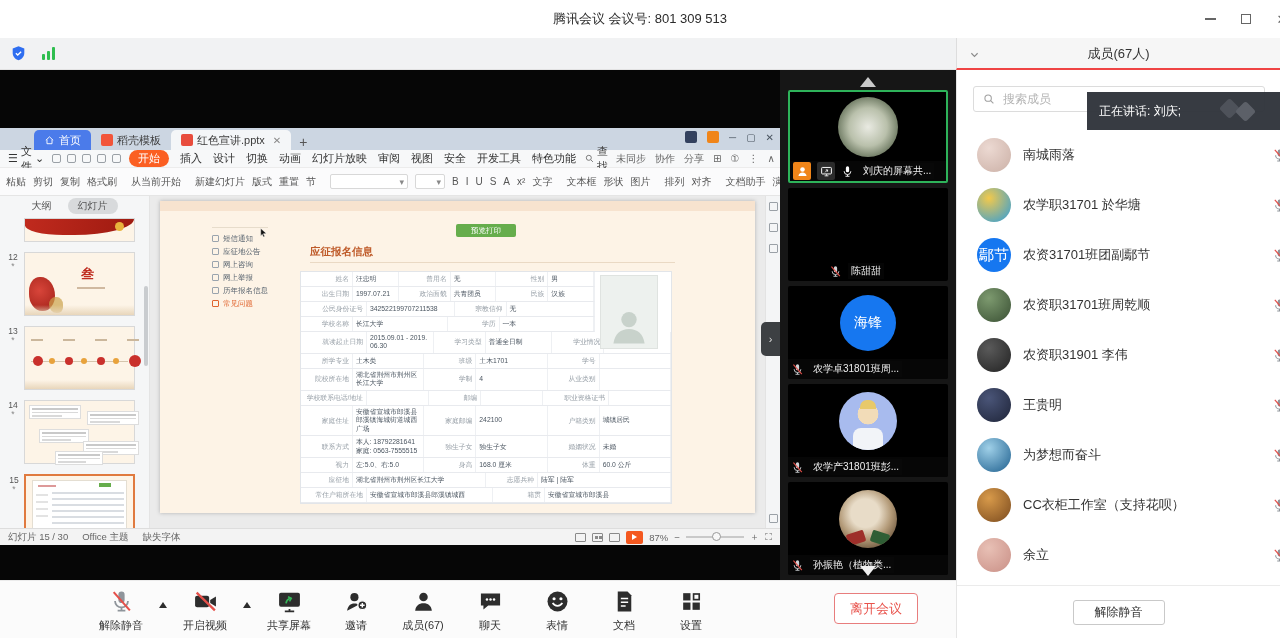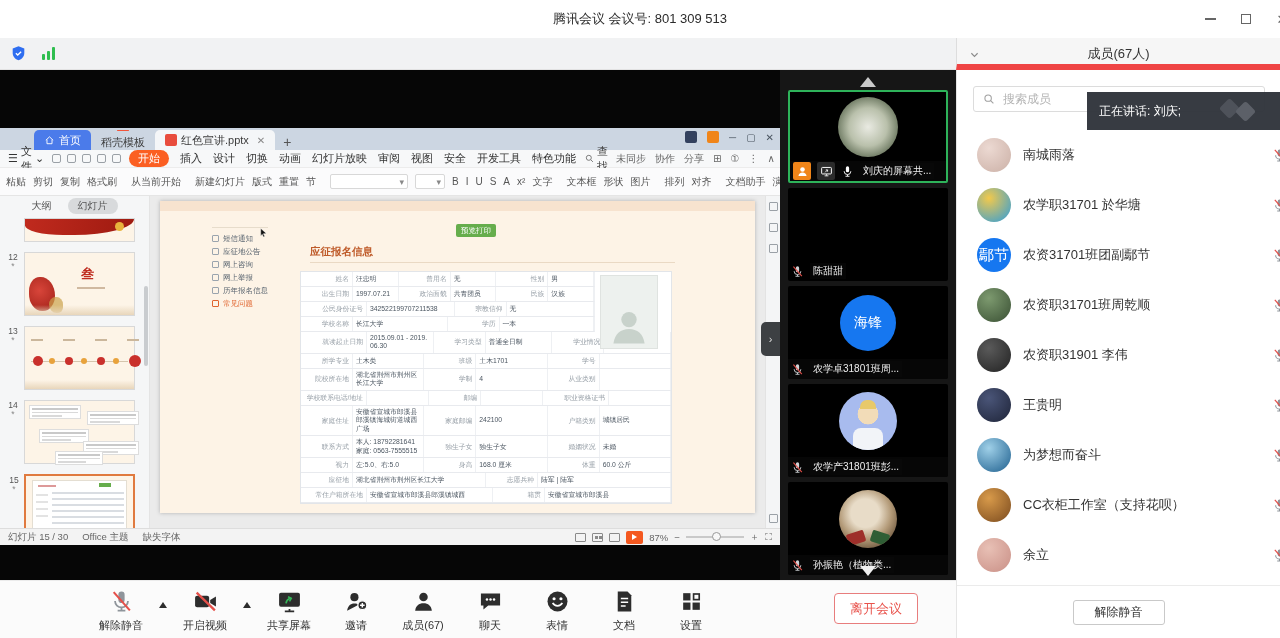--- a/index.html
+++ b/index.html
@@ -19,33 +19,33 @@
 
   
   #subbar{left:0;top:38px;width:956px;height:32px;background:#f1f2f3;border-bottom:1px solid #e2e2e2;}
   #shield-ic{left:10px;top:7px;}
   #signal-ic{left:42px;top:9px;display:flex;align-items:flex-end;gap:2px;}
   #signal-ic i{display:block;width:3px;background:#2fbe4f;border-radius:1px;}
   .sub-right{top:4px;right:10px;display:flex;gap:6px;align-items:center;margin-top:47px;}
   .sub-box{height:23px;background:#fff;border:1px solid #d6d6d6;border-radius:2px;display:flex;align-items:center;gap:4px;padding:0 7px;font-size:12px;color:#333;cursor:pointer;}
 
   
-  #panelheader{left:956px;top:38px;width:324px;height:32px;background:#f6f6f6;border-bottom:6px solid #ef4444;border-left:1px solid #ddd;}
+  #panelheader{left:956px;top:38px;width:324px;height:32px;background:#f6f6f6;border-bottom:2px solid #ef4444;border-left:1px solid #ddd;}
   #panel-title{left:0;right:0;top:0;height:32px;line-height:32px;text-align:center;font-size:13px;color:#333;}
   #panel-collapse{left:10px;top:9px;cursor:pointer;}
 
   
   #shared{left:0;top:70px;width:780px;height:510px;background:#060606;}
 
   
   #wps{left:0;top:58px;width:780px;height:417px;background:#fff;font-size:11px;}
   #wps-tabbar{left:0;top:0;width:780px;height:22px;background:#ccd6e2;display:flex;align-items:flex-end;padding-left:34px;}
   .wtab{height:20px;display:flex;align-items:center;gap:4px;padding:0 10px;font-size:11px;border-radius:5px 5px 0 0;cursor:pointer;white-space:nowrap;}
   .wtab.home{background:#4b7bea;color:#fff;}
-  .wtab.docer{color:#3c3c3c;flex-direction:column;}
+  .wtab.docer{color:#3c3c3c;}
   .wtab.doc{background:#f4f6f8;color:#3c3c3c;}
   .wtab .ic{width:12px;height:12px;border-radius:2px;display:inline-block;}
   .wtab-close{color:#888;font-size:10px;margin-left:4px;cursor:pointer;}
   .wtab-add{color:#555;font-size:14px;margin-left:8px;cursor:pointer;}
   .wps-winctl{position:absolute;right:6px;top:3px;display:flex;gap:10px;align-items:center;color:#4a5560;font-size:10px;}
   .wps-winctl .sq{width:12px;height:12px;border-radius:2px;}
 
   #wps-menurow{left:0;top:22px;width:780px;height:18px;background:#f7f8f9;display:flex;align-items:center;padding:0 8px;gap:8px;border-bottom:1px solid #ececec;}
   #wps-file{display:flex;align-items:center;gap:3px;font-size:11px;color:#333;cursor:pointer;}
   .qicons{display:flex;gap:6px;align-items:center;}
@@ -76,21 +76,21 @@
 
   
   #canvas{left:150px;top:0;width:615px;height:332px;background:#ebebeb;}
   #slide{left:10px;top:5px;width:595px;height:312px;background:#fdf3e6;box-shadow:0 0 4px rgba(0,0,0,.25);overflow:hidden;}
   #slide-topband{left:0;top:0;width:595px;height:10px;background:#f7e3cf;}
   .smenu-item{display:flex;align-items:center;gap:4px;font-size:7.5px;color:#5a6570;height:13px;cursor:default;white-space:nowrap;}
   .smenu-item .bx{width:7px;height:7px;border:1px solid #9aa4ae;border-radius:1px;flex:none;}
   .smenu-item.on{color:#e0642e;}
   .smenu-item.on .bx{border-color:#e0642e;}
   #slide-menu{left:52px;top:26px;display:flex;flex-direction:column;border-top:1px solid #e7dccb;padding-top:4px;}
-  #print-btn{left:296px;top:23px;width:40px;height:13px;background:#66ad4c;color:#fff;font-size:7.5px;border-radius:2px;display:flex;align-items:center;justify-content:center;}
+  #print-btn{left:296px;top:23px;width:60px;height:13px;background:#66ad4c;color:#fff;font-size:7.5px;border-radius:2px;display:flex;align-items:center;justify-content:center;}
   #slide-heading{left:150px;top:44px;font-size:10.5px;font-weight:bold;color:#bf5b2a;}
   #slide-hr{left:150px;top:61px;width:365px;height:1px;background:#ead9c4;}
   #ftable{left:140px;top:70px;width:372px;background:#fff;border:1px solid #e2e5e9;position:absolute;font-size:6.8px;}
   .frow{display:flex;border-bottom:1px solid #e8eaee;min-height:15px;align-items:stretch;}
   .frow:last-child{border-bottom:none;}
   .fcell{padding:2px 3px;display:flex;align-items:center;}
   .fl{width:52px;flex:none;justify-content:flex-end;color:#98a0a8;text-align:right;border-right:1px solid #eef0f3;}
   .fl.wide{width:66px;}
   .fv{flex:1;color:#4a5560;border-right:1px solid #eef0f3;word-break:break-all;line-height:1.25;}
   .frow.ph{margin-right:76px;border-right:1px solid #eef0f3;}
@@ -114,21 +114,21 @@
   .zbtn{color:#666;cursor:pointer;}
 
   
   #strip{left:780px;top:70px;width:176px;height:510px;background:#161616;}
   #strip-up{left:80px;top:7px;width:0;height:0;border:8px solid transparent;border-bottom:10px solid #c9c9c9;border-top:0;cursor:pointer;}
   #strip-down{left:80px;bottom:4px;width:0;height:0;border:8px solid transparent;border-top:10px solid #f0f0f0;border-bottom:0;cursor:pointer;z-index:5;}
   .tile{position:absolute;left:8px;width:160px;height:93px;background:#000;border-radius:2px;cursor:pointer;overflow:hidden;}
   .tile.active{border:2px solid #2eb35a;}
   .tile .avwrap{position:absolute;left:0;right:0;top:0;bottom:20px;display:flex;align-items:center;justify-content:center;}
   .tile .labelbar{position:absolute;left:0;right:0;bottom:0;height:20px;background:rgba(10,10,10,.62);display:flex;align-items:center;gap:6px;padding:0 3px;}
-  .tile .labelbar.loose{background:none;}
+  .tile .labelbar.loose{background:none;margin-left:38px;}
   .tile .nm{color:#eee;font-size:10px;white-space:nowrap;overflow:hidden;text-overflow:ellipsis;background:rgba(10,10,10,.45);padding:1px 3px;}
   .badge{width:18px;height:18px;border-radius:2px;flex:none;display:flex;align-items:center;justify-content:center;}
   .badge.host{background:#f08519;}
   .badge.scr{background:#2b2b2b;}
   #strip-handle{left:-19px;top:252px;width:19px;height:34px;background:#3d4043;border-radius:5px 0 0 5px;display:flex;align-items:center;justify-content:center;cursor:pointer;z-index:6;}
 
   
   #panel{left:956px;top:70px;width:324px;height:568px;background:#fff;border-left:1px solid #e5e5e5;}
   #search-wrap{left:16px;top:16px;width:292px;height:26px;border:1px solid #dcdcdc;border-radius:3px;background:#fff;display:flex;align-items:center;gap:5px;padding:0 8px;}
   #search-input{border:none;outline:none;flex:1;font-size:12px;color:#333;background:transparent;}

